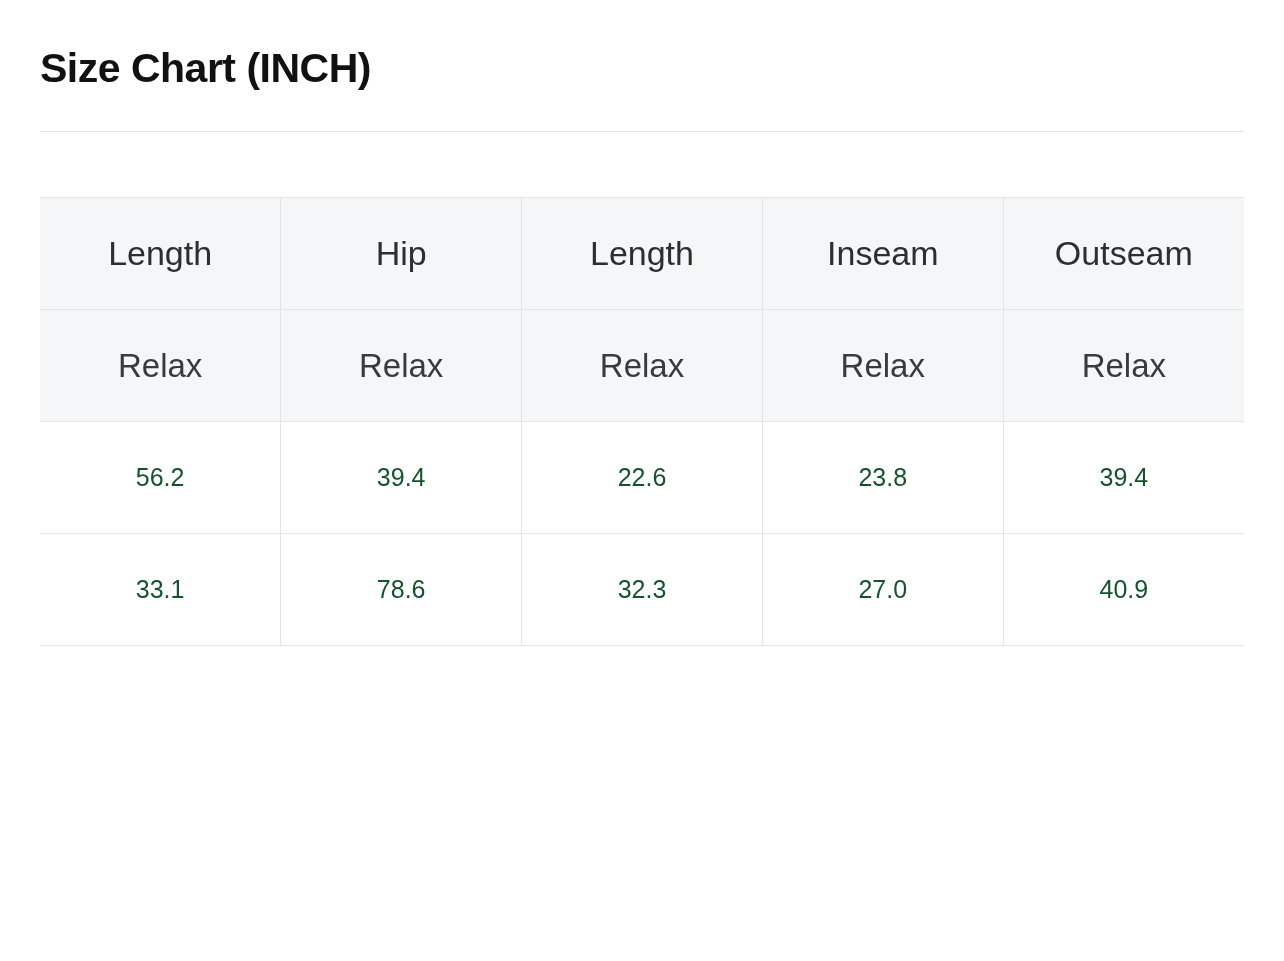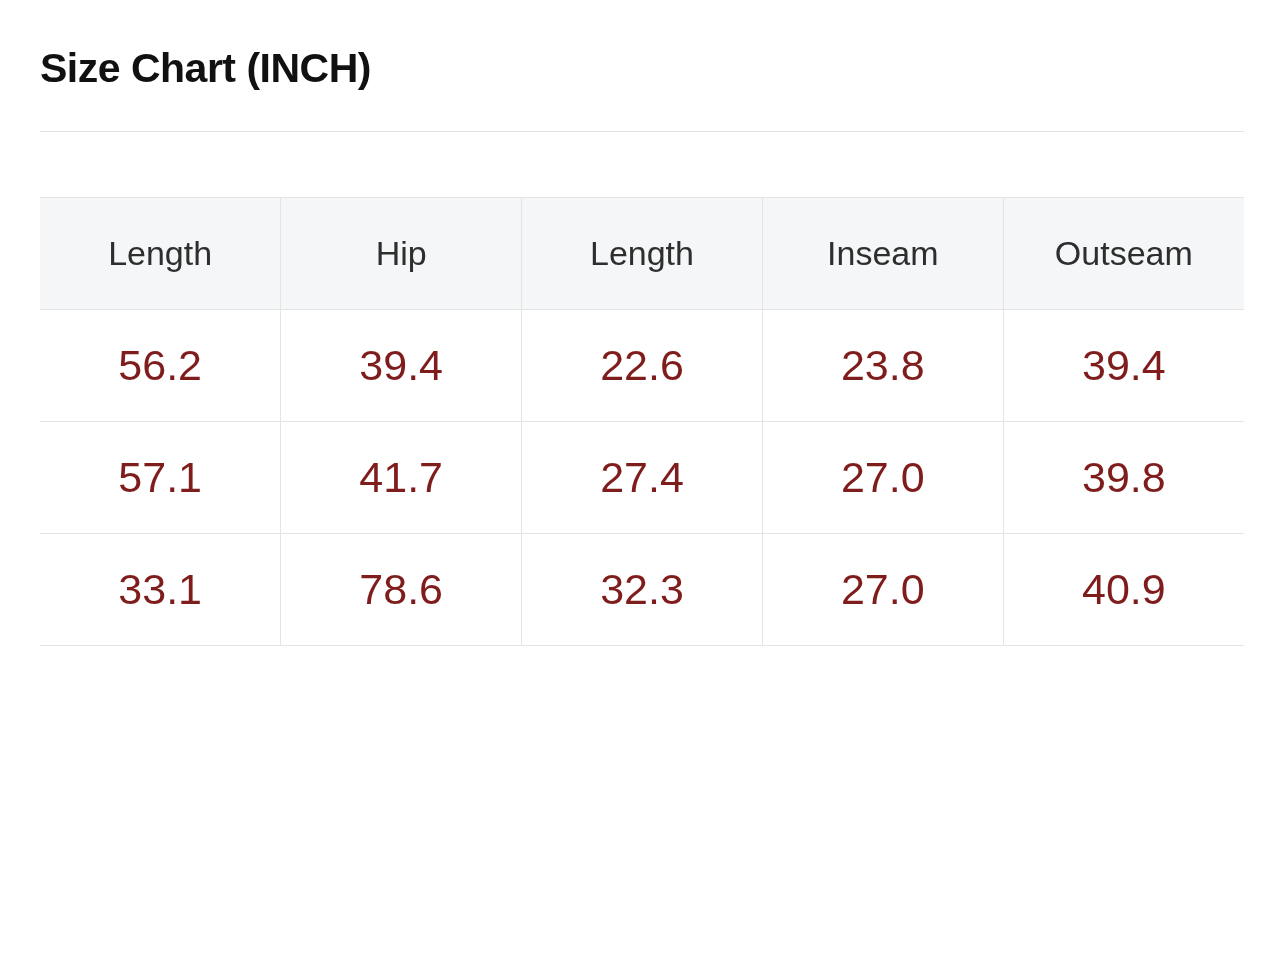--- a/index.html
+++ b/index.html
@@ -36,22 +36,22 @@
     margin-top: 65px;
     border-collapse: collapse;
     width: 1204px;
     table-layout: fixed;
   }
   table.size-chart td {
     border: 1px solid #e4e4e4;
     border-left: none;
     border-right: 1px solid #e4e4e4;
     text-align: center;
-    font-size: 43px;
-    color: #7f1d1d;
+    font-size: 25px;
+    color: #14532d;
     height: 112px;
     vertical-align: middle;
     font-weight: normal;
     padding: 0 4px;
     box-sizing: border-box;
   }
   table.size-chart tr td:first-child {
     border-left: none;
   }
   table.size-chart tr td:last-child {
@@ -83,33 +83,33 @@
 
   <table class="size-chart">
     <tbody>
       <tr class="head">
         <td>Length</td>
         <td>Hip</td>
         <td>Length</td>
         <td>Inseam</td>
         <td>Outseam</td>
       </tr>
+      <tr class="subhead">
+        <td>Relax</td>
+        <td>Relax</td>
+        <td>Relax</td>
+        <td>Relax</td>
+        <td>Relax</td>
+      </tr>
       <tr class="data">
         <td>56.2</td>
         <td>39.4</td>
         <td>22.6</td>
         <td>23.8</td>
         <td>39.4</td>
-      </tr>
-      <tr class="data">
-        <td>57.1</td>
-        <td>41.7</td>
-        <td>27.4</td>
-        <td>27.0</td>
-        <td>39.8</td>
       </tr>
       <tr class="data">
         <td>33.1</td>
         <td>78.6</td>
         <td>32.3</td>
         <td>27.0</td>
         <td>40.9</td>
       </tr>
     </tbody>
   </table>

